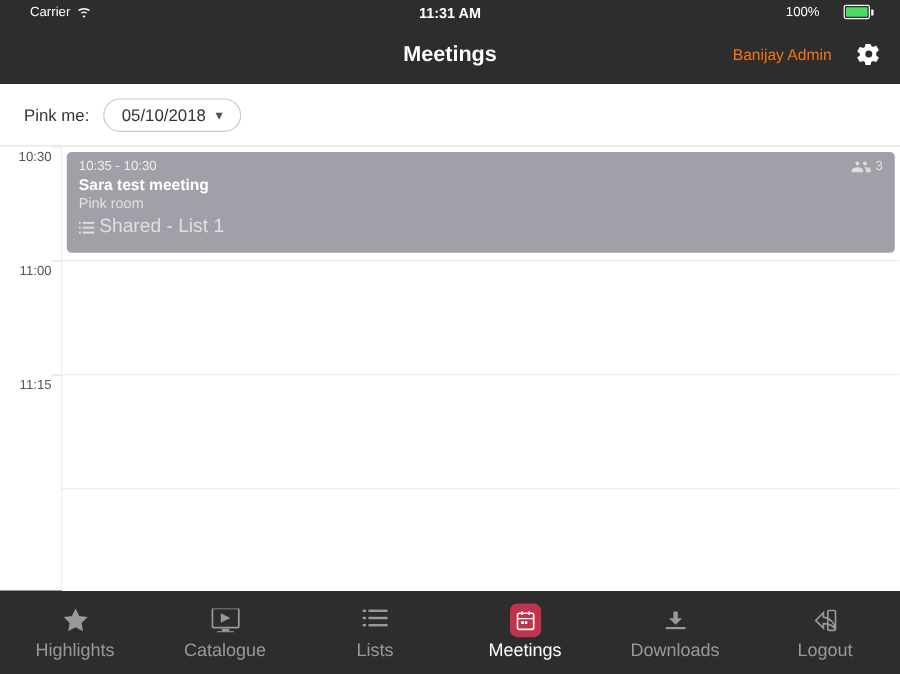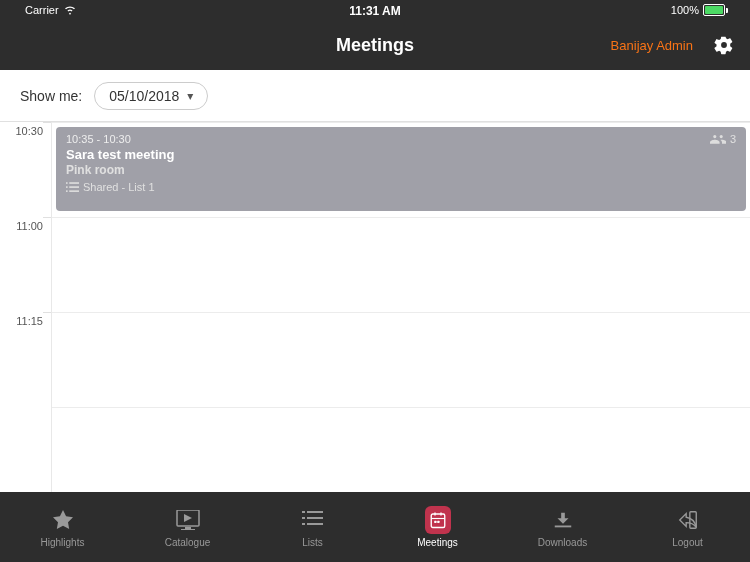--- a/index.html
+++ b/index.html
@@ -36,21 +36,21 @@
       position: absolute;
       left: 50%;
       transform: translateX(-50%);
       top: 4px;
     }
     #status-bar .battery-area {
       color: #fff;
       font-size: 11px;
       display: flex;
       align-items: center;
-      gap: 4px;
+      gap: 20px;
     }
     .battery-icon {
       width: 22px;
       height: 12px;
       border: 1.5px solid #fff;
       border-radius: 2px;
       position: relative;
       display: inline-block;
     }
     .battery-icon::after {
@@ -213,28 +213,27 @@
     .event-title {
       color: #fff;
       font-size: 13px;
       font-weight: 600;
       margin-bottom: 1px;
     }
     .event-room {
       color: #e0e0e0;
       font-size: 12px;
       margin-bottom: 4px;
-      font-weight: bold;
     }
     .event-list {
       display: flex;
       align-items: center;
       gap: 4px;
       color: #e0e0e0;
-      font-size: 11px;
+      font-size: 16px;
     }
     .event-attendees {
       position: absolute;
       top: 6px;
       right: 10px;
       display: flex;
       align-items: center;
       gap: 4px;
       color: #e0e0e0;
       font-size: 11px;
@@ -264,21 +263,21 @@
       display: flex;
       align-items: center;
       justify-content: center;
       color: #999;
       font-size: 22px;
     }
     .tab-icon.active-icon {
       color: #fff;
     }
     .tab-label {
-      font-size: 10px;
+      font-size: 15px;
       color: #999;
     }
     .tab-label.active-label {
       color: #fff;
     }
     .meetings-icon-wrap {
       background: #c0334d;
       border-radius: 6px;
       width: 28px;
       height: 28px;
@@ -317,21 +316,21 @@
     <span>Banijay Admin</span>
     <svg class="gear-icon-svg" viewBox="0 0 24 24" fill="white">
       <path d="M12 15.5A3.5 3.5 0 0 1 8.5 12 3.5 3.5 0 0 1 12 8.5a3.5 3.5 0 0 1 3.5 3.5 3.5 3.5 0 0 1-3.5 3.5m7.43-2.92c.04-.34.07-.68.07-1.08s-.03-.73-.07-1.08l2.32-1.81c.21-.16.27-.46.13-.7l-2.2-3.81c-.13-.24-.43-.32-.67-.24l-2.74 1.1c-.57-.44-1.18-.8-1.85-1.08L14 2.42c-.04-.27-.27-.46-.54-.46h-4.4c-.27 0-.5.19-.54.46l-.41 2.46c-.67.28-1.28.64-1.85 1.08L3.53 4.96c-.24-.09-.54 0-.67.24L.66 8.97c-.14.24-.08.54.13.7l2.32 1.81C3.07 11.83 3 12.17 3 12.5s.03.68.07 1.03l-2.32 1.82c-.21.16-.27.46-.13.7l2.2 3.81c.13.24.43.32.67.24l2.74-1.1c.57.44 1.18.8 1.85 1.08l.41 2.46c.04.27.27.46.54.46h4.4c.27 0 .5-.19.54-.46l.41-2.46c.67-.28 1.28-.64 1.85-1.08l2.74 1.1c.24.09.54 0 .67-.24l2.2-3.81c.14-.24.08-.54-.13-.7l-2.32-1.82z"></path>
     </svg>
   </div>
 </div>
 
 <div id="content">
 
   <div id="show-me-bar">
-    <span class="show-me-label">Show me:</span>
+    <span class="show-me-label">Pink me:</span>
     <div class="date-dropdown">
       <span class="date-text">05/10/2018</span>
       <span class="chevron">▾</span>
     </div>
   </div>
 
   <div id="schedule-area">
 
     <div class="time-column">
       <div class="time-slot">

